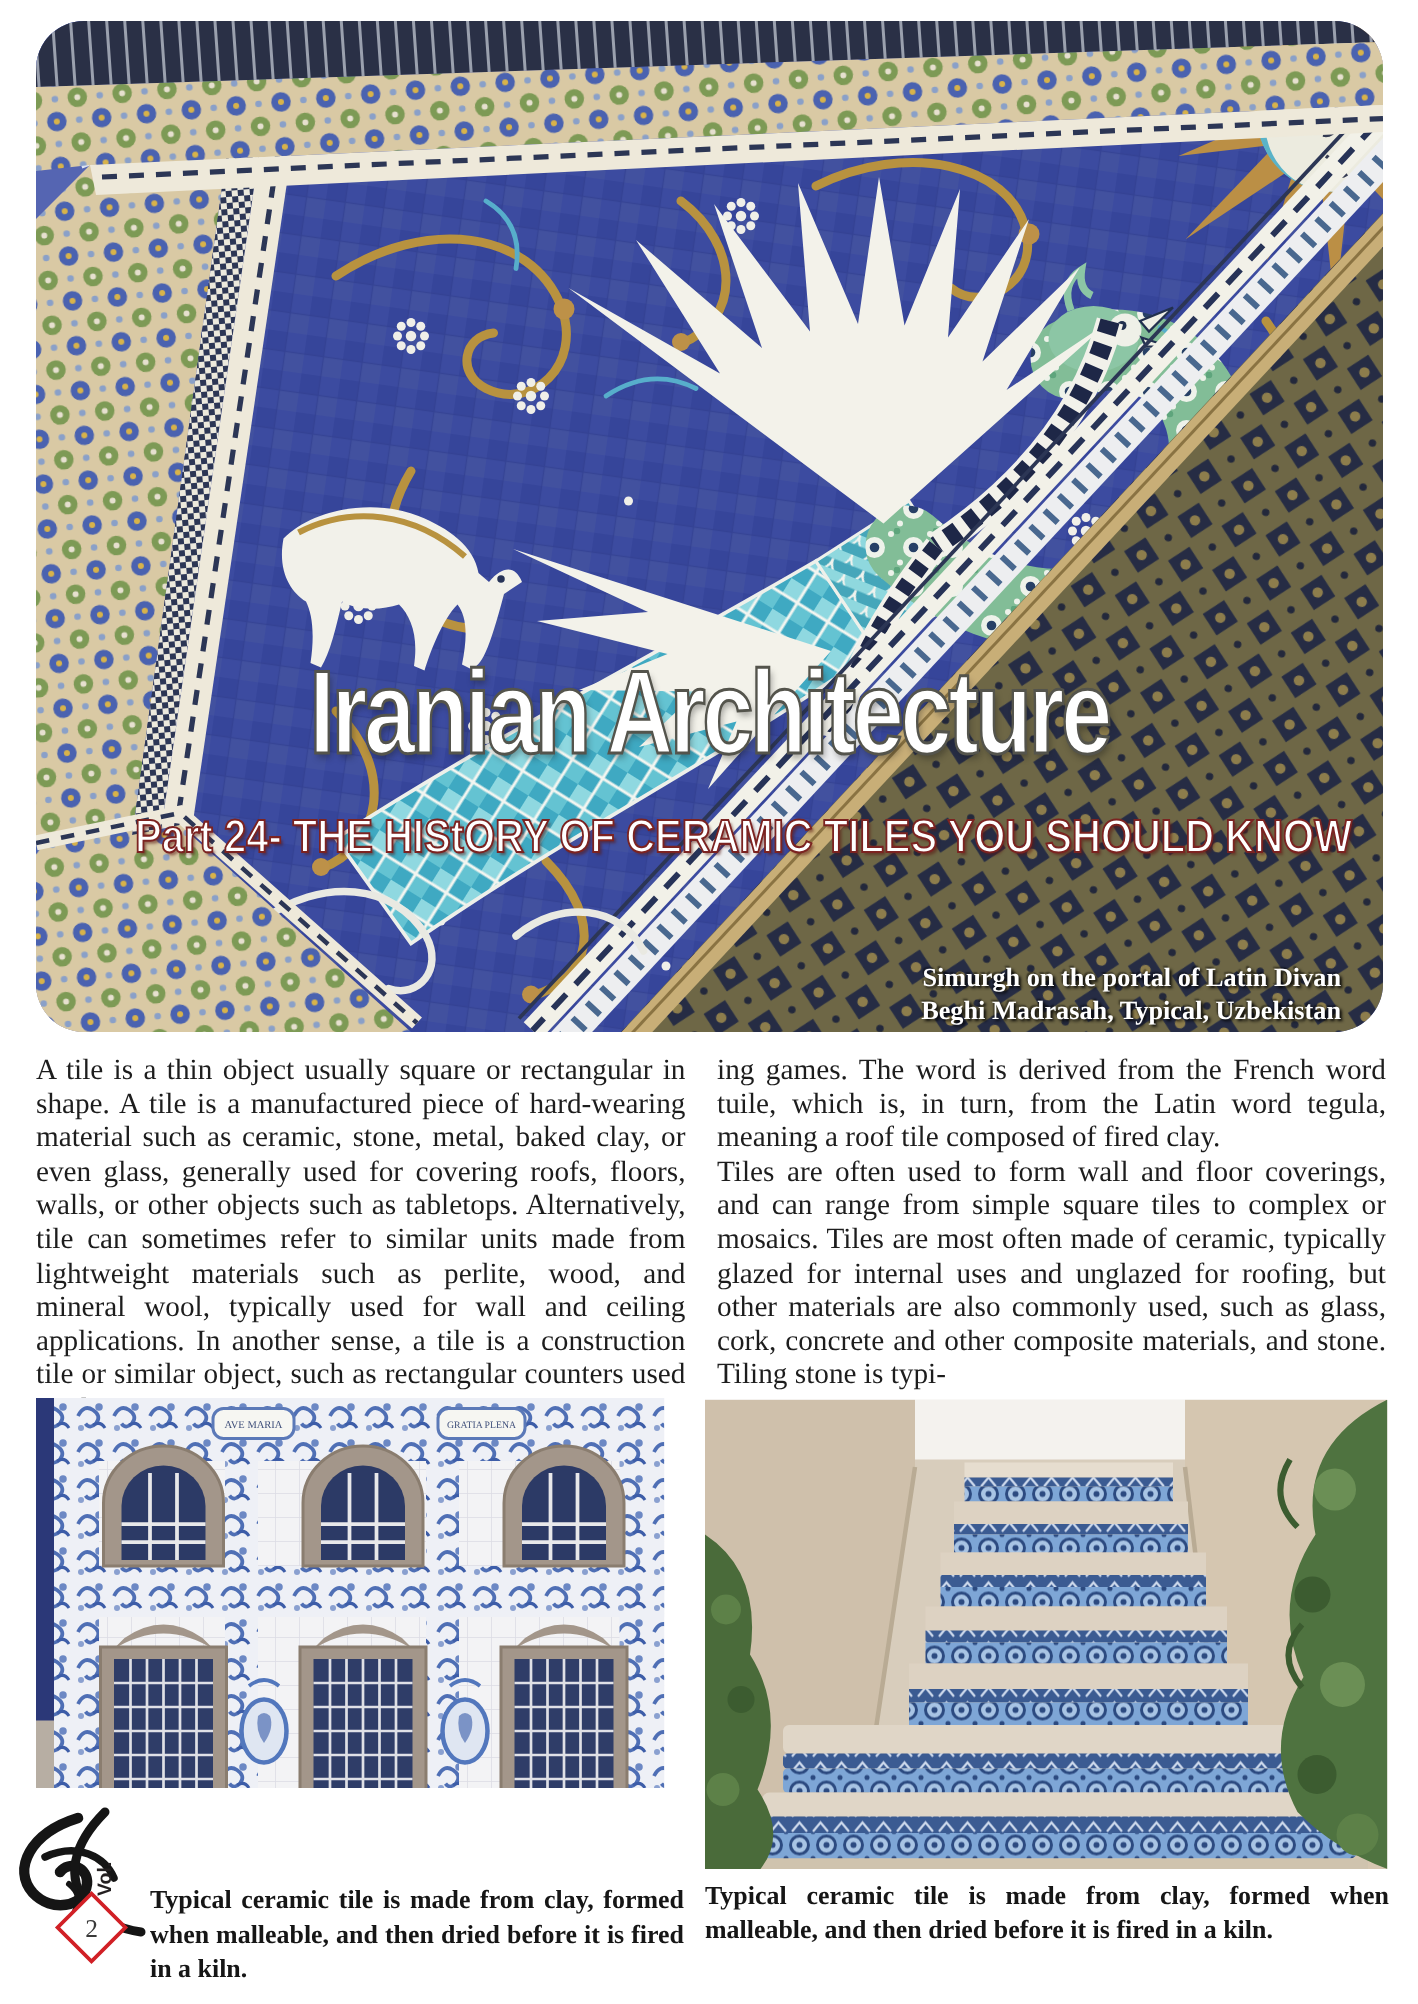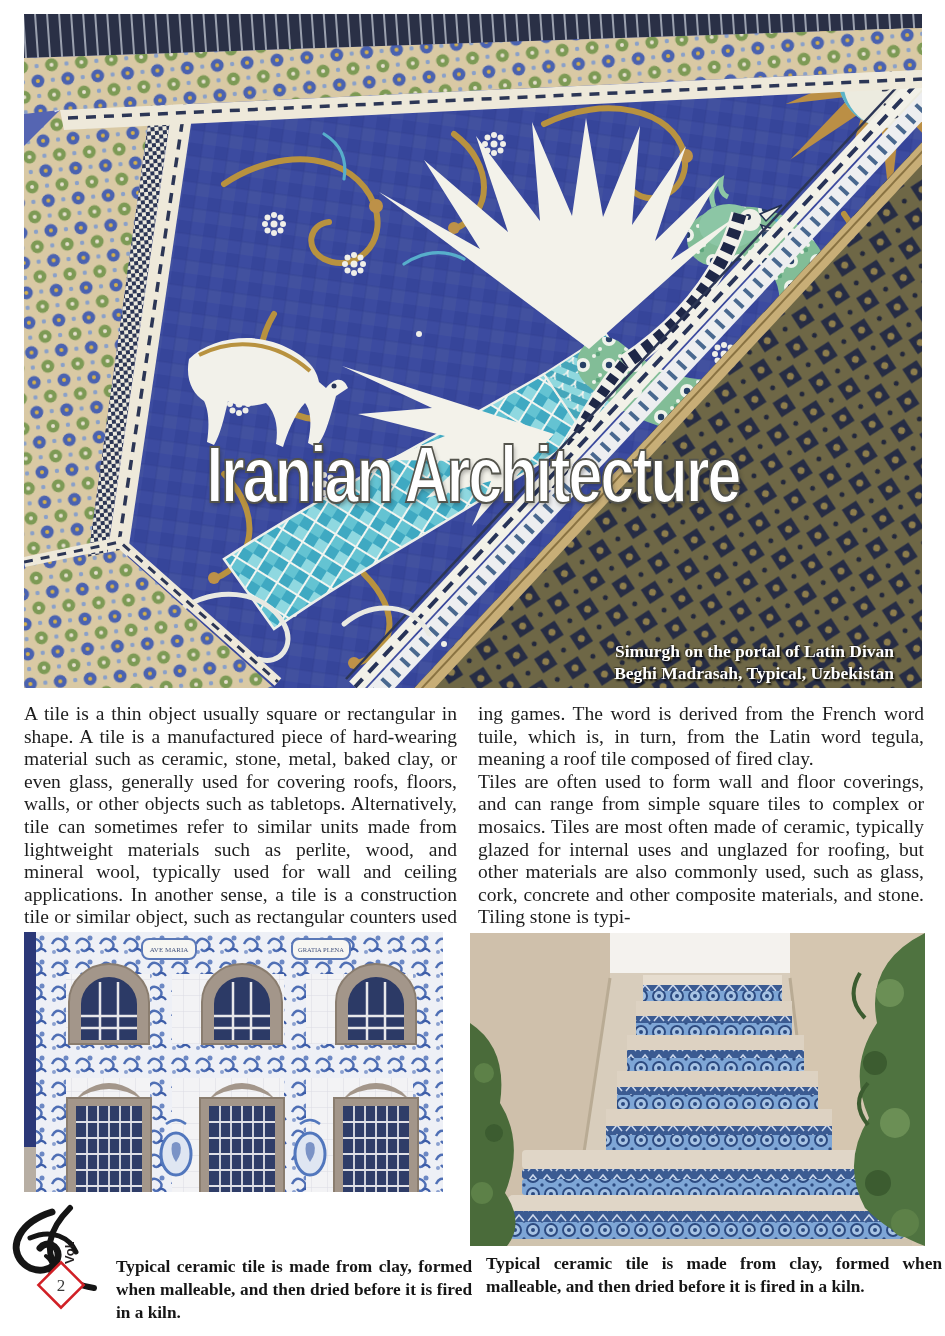--- a/index.html
+++ b/index.html
@@ -1,19 +1,19 @@
 <!DOCTYPE html>
 <html><head>
 <meta charset="utf-8">
 <style>
   html,body{margin:0;padding:0;background:#ffffff;}
   .page{position:relative;width:945px;height:1336px;background:#fff;overflow:hidden;
         font-family:"Liberation Serif",serif;}
   
-  .hero{position:absolute;left:24px;top:14px;width:898px;height:674px;margin:0;overflow:hidden;}
+  .hero{position:absolute;left:24px;top:14px;width:898px;height:674px;margin:0;overflow:hidden;border-radius:32px;}
   .hero svg{position:absolute;left:0;top:0;}
   .hero-title{position:absolute;left:0;right:0;top:421px;text-align:center;
       font-family:"Liberation Sans",sans-serif;font-weight:bold;font-size:79px;line-height:80px;
       color:#ffffff;white-space:nowrap;}
   .hero-title span{display:inline-block;transform:scaleX(0.78);letter-spacing:-3px;
       -webkit-text-stroke:2px #54544c;text-shadow:2px 3px 5px rgba(25,25,25,.35);}
   .hero-subtitle{position:absolute;left:0;right:0;top:528px;text-align:center;
       font-family:"Liberation Sans",sans-serif;font-weight:bold;font-size:31px;line-height:32px;
       color:#ffffff;white-space:nowrap;}
   .hero-subtitle span{display:inline-block;transform:scaleX(0.86);letter-spacing:0px;
@@ -25,21 +25,21 @@
   .bodycol{position:absolute;top:703px;font-size:19.5px;line-height:22.6px;
       text-align:justify;color:#1d1d1d;}
   .bodycol p{margin:0;}
   .col-left{left:24px;width:433px;}
   .col-right{left:478px;width:446px;}
   
   .photo{position:absolute;margin:0;overflow:hidden;}
   .photo-left{left:24px;top:932px;width:419px;height:260px;}
   .photo-right{left:470px;top:933px;width:455px;height:313px;}
   .caption{position:absolute;font-weight:bold;font-size:17.3px;line-height:23px;
-      color:#161616;text-align:justify;margin-left:16px;}
+      color:#161616;text-align:justify;}
   .caption-left{left:100px;top:1255px;width:356px;}
   .caption-right{left:470px;top:1252px;width:456px;}
   
   .footer-logo{position:absolute;left:0;top:1196px;width:120px;height:120px;}
 </style>
 </head>
 <body>
 
 <div class="page">
 
@@ -337,20 +337,21 @@
 
       <g>
         <polygon points="0,0 898,0 898,14 0,44" fill="url(#pBrickTop)"></polygon>
         <polygon points="0,44 898,14 898,56 36,96 0,100" fill="url(#pRosette)"></polygon>
         <polygon points="36,96 898,56 898,74 40,116" fill="#eee9da"></polygon>
         <path d="M44,104 L898,65" stroke="#2c3655" stroke-width="3.5" fill="none" stroke-dasharray="10 8"></path>
       </g>
     </svg>
 
     <div class="hero-title"><span>Iranian Architecture</span></div>
+    <div class="hero-subtitle"><span>Part 24- THE HIStORY OF CERAMIC TILES YOU SHOULD KNOW</span></div>
     <div class="hero-caption">
       <span>Simurgh on the portal of Latin Divan</span><br>
       <span>Beghi Madrasah, Typical, Uzbekistan</span>
     </div>
   </figure>
 
   <div class="bodycol col-left">
     <p>A tile is a thin object usually square or rectangular in shape. A tile is a manufactured piece of hard-wearing material such as ceramic, stone, metal, baked clay, or even glass, generally used for covering roofs, floors, walls, or other objects such as tabletops. Alternatively, tile can sometimes refer to similar units made from lightweight materials such as perlite, wood, and mineral wool, typically used for wall and ceiling applications. In another sense, a tile is a construction tile or similar object, such as rectangular counters used in play-</p>
   </div>
   <div class="bodycol col-right">

